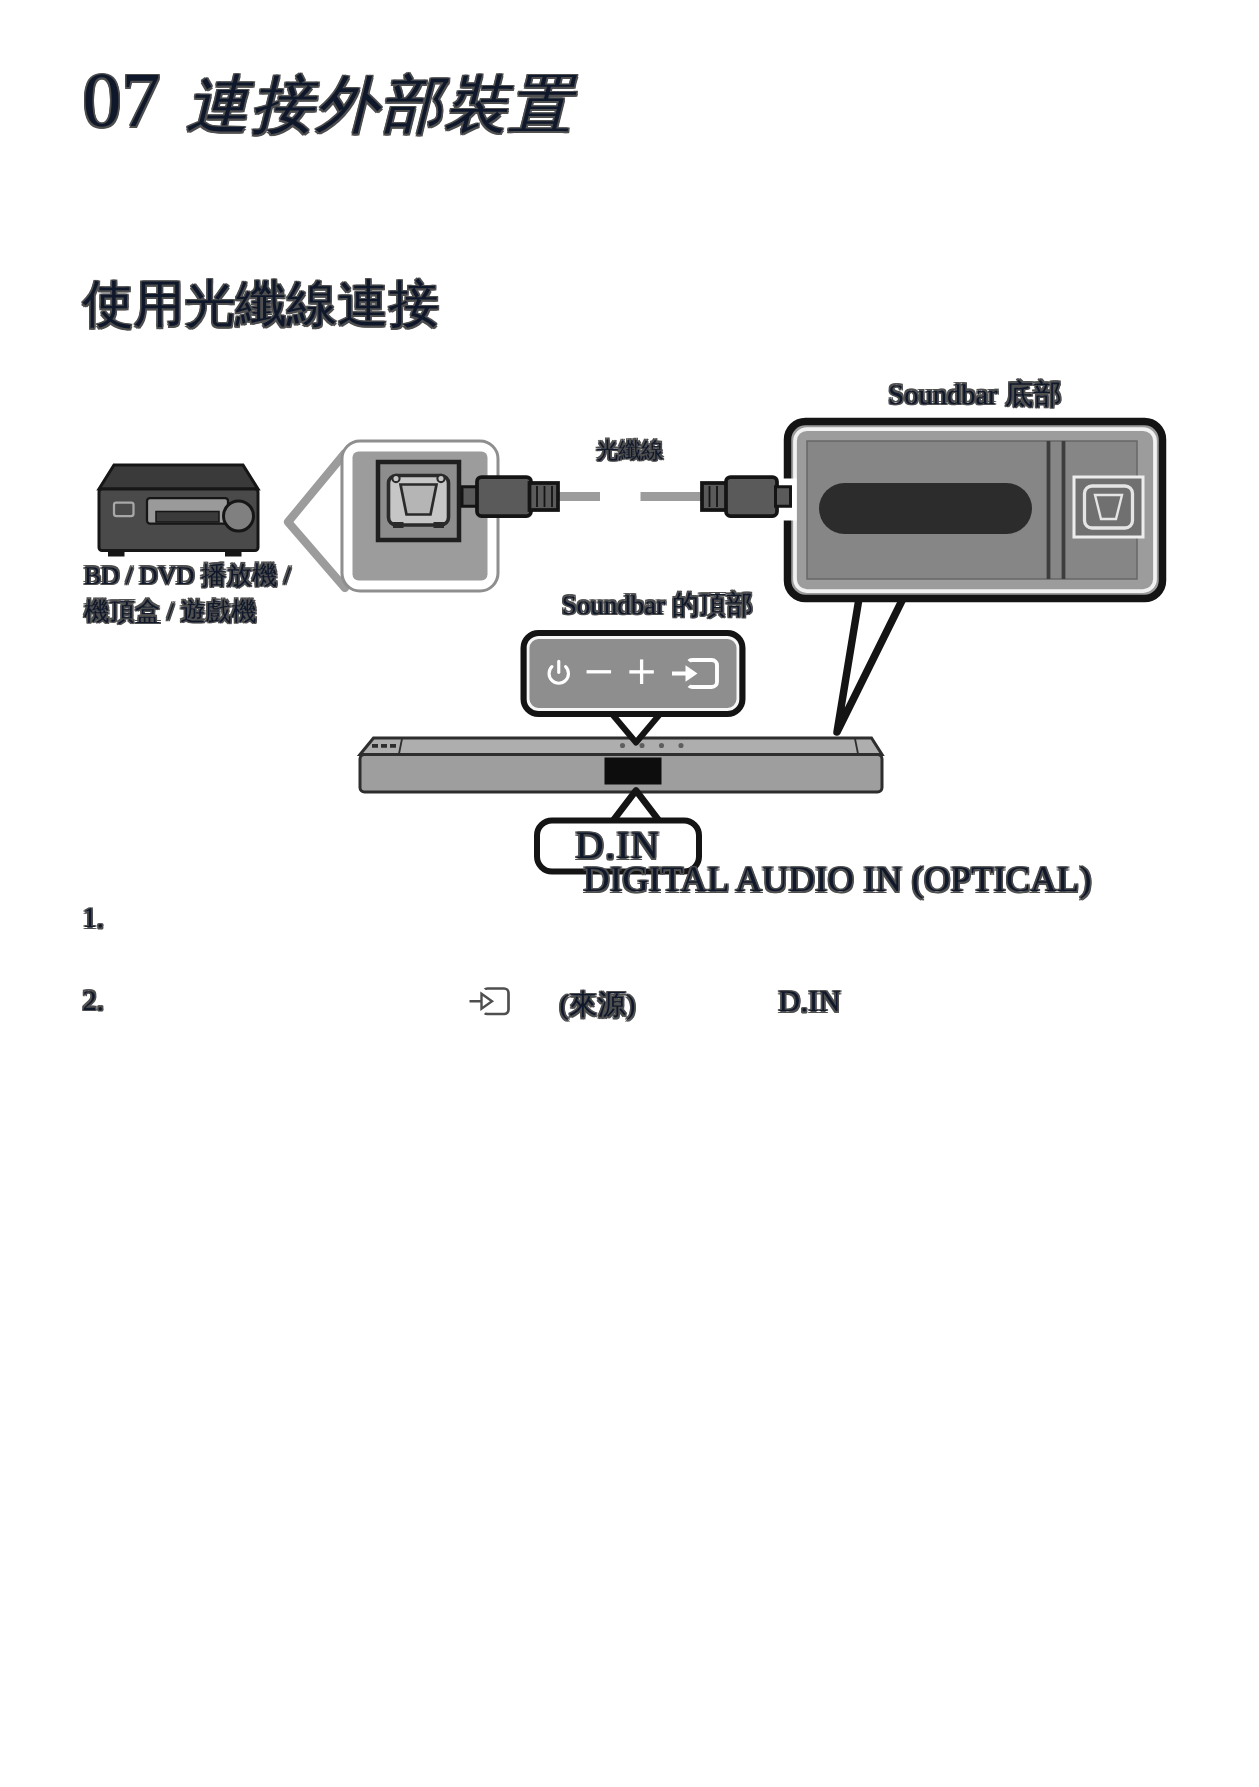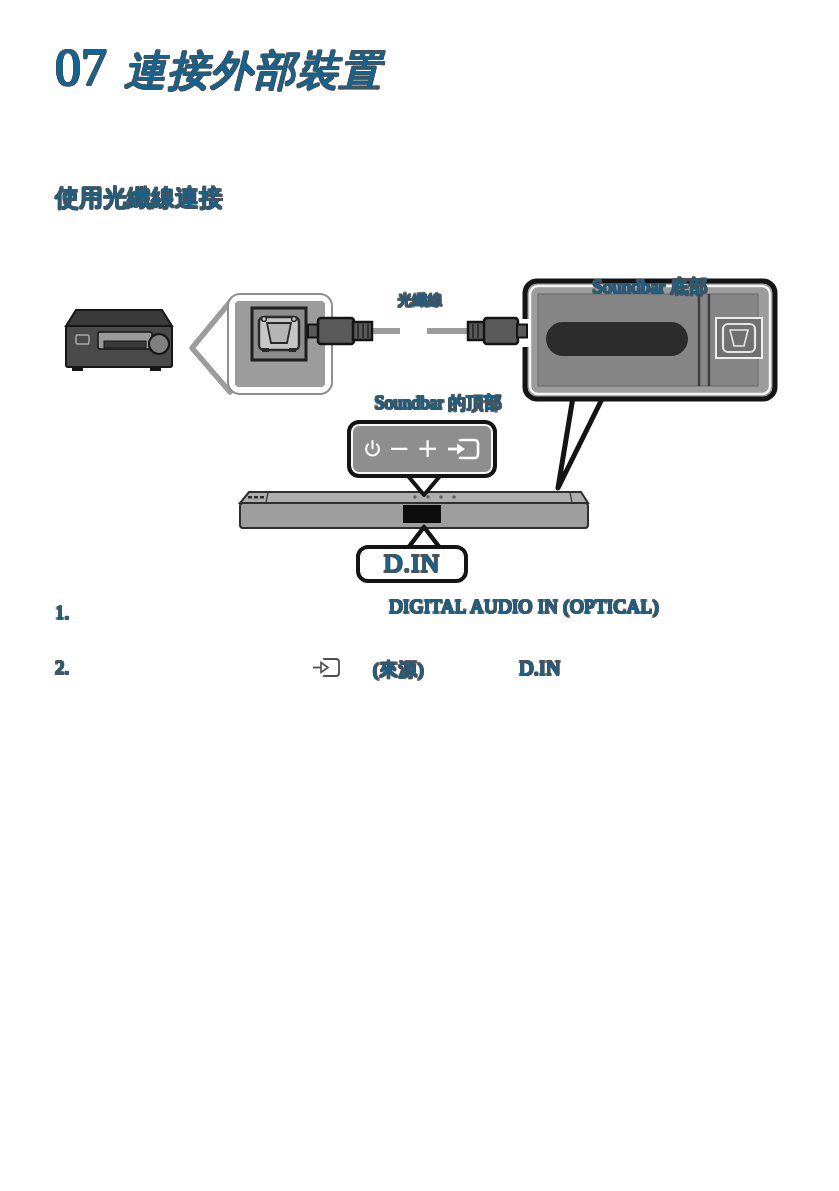--- a/index.html
+++ b/index.html
@@ -5,31 +5,31 @@
   :root { --oc:#4f4f4f; }
   * { box-sizing:border-box; }
   body { margin:0; background:#fff; }
   .page {
     position:relative; width:839px; height:1191px; background:#ffffff;
     font-family:"Liberation Serif","DejaVu Serif",serif; overflow:hidden;
   }
   .abs { position:absolute; }
   
   .ot {
-    color:#0369a1;
+    color:#0f172a;
     text-shadow:
       -1px -1px 0 var(--oc), 0 -1px 0 var(--oc), 1px -1px 0 var(--oc),
       -1px  0  0 var(--oc),                     1px  0  0 var(--oc),
       -1px  1px 0 var(--oc), 0  1px 0 var(--oc), 1px  1px 0 var(--oc);
   }
   .chapter-header { left:55px; top:42px; display:flex; align-items:baseline; line-height:1; }
   .chapter-number { font-size:52px; }
   .chapter-title  { font-size:42px; margin-left:17px; letter-spacing:1px;font-style:italic; }
-  .section-title  { left:55px; top:185px; font-size:24px; line-height:1.1; }
-  .lbl-soundbar-bottom { left:540px; top:250px; width:220px; text-align:center; font-size:19px;margin-top:24px; }
+  .section-title  { left:55px; top:185px; font-size:34px; line-height:1.1; }
+  .lbl-soundbar-bottom { left:540px; top:250px; width:220px; text-align:center; font-size:19px; }
   .lbl-cable           { left:355px; top:291px; width:130px; text-align:center; font-size:15px; }
   .lbl-player          { left:56px;  top:372px; font-size:17px; line-height:24px; }
   .lbl-soundbar-top    { left:342px; top:391px; width:160px; text-align:right; font-size:18px; }
 
   .diagram-svg { left:0; top:240px; }
 
   .control-panel {
     left:347px; top:420px; width:150px; height:58px;
     background:#8e8e8e; border:4px solid #141414; border-radius:12px;
     box-shadow: inset 0 0 0 2px #f7f7f7;
@@ -40,21 +40,21 @@
     font-size:26px; line-height:1; margin-top:-3px;
   }
   .din-bubble {
     left:356px; top:545px; width:112px; height:38px;
     background:#fff; border:4px solid #141414; border-radius:12px;
     display:flex; align-items:center; justify-content:center;
   }
   .din-text { font-size:26px; letter-spacing:1px; line-height:1; }
 
   .step-num   { left:55px; font-size:19px; line-height:1.2; }
-  .step1-text { left:389px; top:596px; font-size:19px; letter-spacing:.3px; }
+  .step1-text { left:389px; top:574px; font-size:24px; letter-spacing:.3px; }
   .step2-src  { left:345px; top:657px; font-size:19px;padding-left:28px; }
   .step2-din  { left:519px; top:657px; font-size:20px; letter-spacing:.3px; }
 </style>
 </head>
 <body>
 
 <div class="page">
 
   <div class="abs chapter-header">
     <span class="ot chapter-number">07</span>
@@ -146,20 +146,24 @@
       <rect x="403" y="265" width="38" height="18" fill="#0d0d0d"></rect>
     </g>
 
     <path d="M408,236 L424,255 L440,236" fill="#ffffff" stroke="#141414" stroke-width="4" stroke-linejoin="round"></path>
 
     <path d="M408,308 L424,287 L440,308" fill="#ffffff" stroke="#141414" stroke-width="4.5" stroke-linejoin="round"></path>
   </svg>
 
   <div class="abs ot lbl-soundbar-bottom">Soundbar 底部</div>
   <div class="abs ot lbl-cable">光纖線</div>
+  <div class="abs ot lbl-player">
+    <div>BD / DVD 播放機 /</div>
+    <div>機頂盒 / 遊戲機</div>
+  </div>
   <div class="abs ot lbl-soundbar-top">Soundbar 的頂部</div>
 
   <div class="abs control-panel">
     <svg width="19" height="20" viewBox="0 0 20 20">
       <path d="M5.2,5.2 A6.8,6.8 0 1 0 14.8,5.2" fill="none" stroke="#ffffff" stroke-width="2.2" stroke-linecap="round"></path>
       <line x1="10" y1="1.5" x2="10" y2="9.2" stroke="#ffffff" stroke-width="2.2" stroke-linecap="round"></line>
     </svg>
     <span class="panel-sign">−</span>
     <span class="panel-sign">+</span>
     <svg width="36" height="28" viewBox="0 0 36 28">

